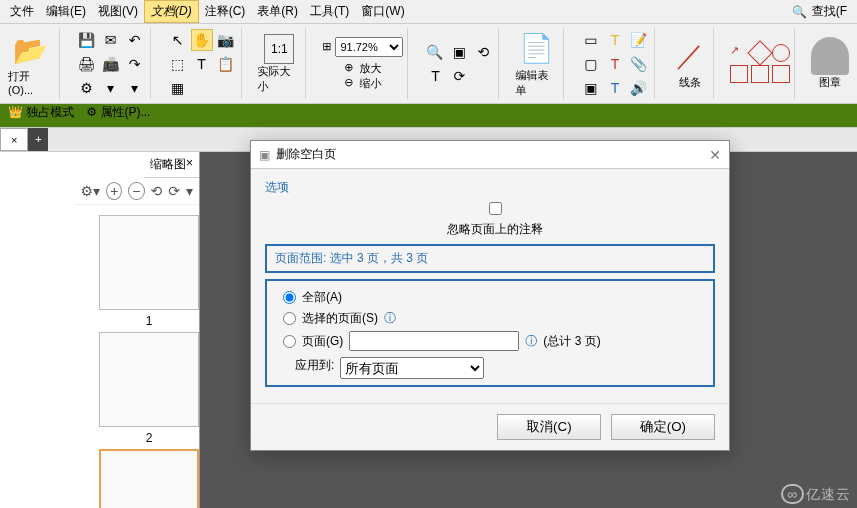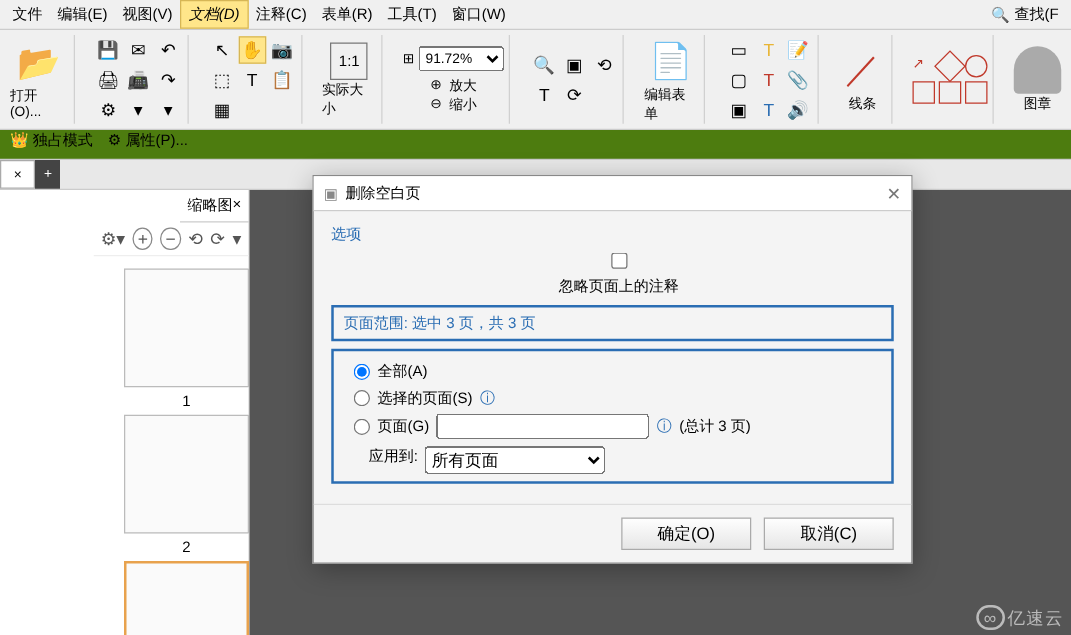--- a/index.html
+++ b/index.html
@@ -236,20 +236,20 @@
         <span style="color:#2a6db3">ⓘ</span>
         <span>(总计 3 页)</span>
       </div>
       <div class="apply-row">
         <span>应用到:</span>
         <select class="apply-sel"><option>所有页面</option></select>
       </div>
     </div>
   </div>
   <div class="dlg-buttons">
+    <button>取消(C)</button>
     <button>确定(O)</button>
-    <button>取消(C)</button>
   </div>
 </div>
 
 <div class="watermark">
   <span class="watermark-icon">∞</span><span>亿速云</span>
 </div>
 
 </body></html>

